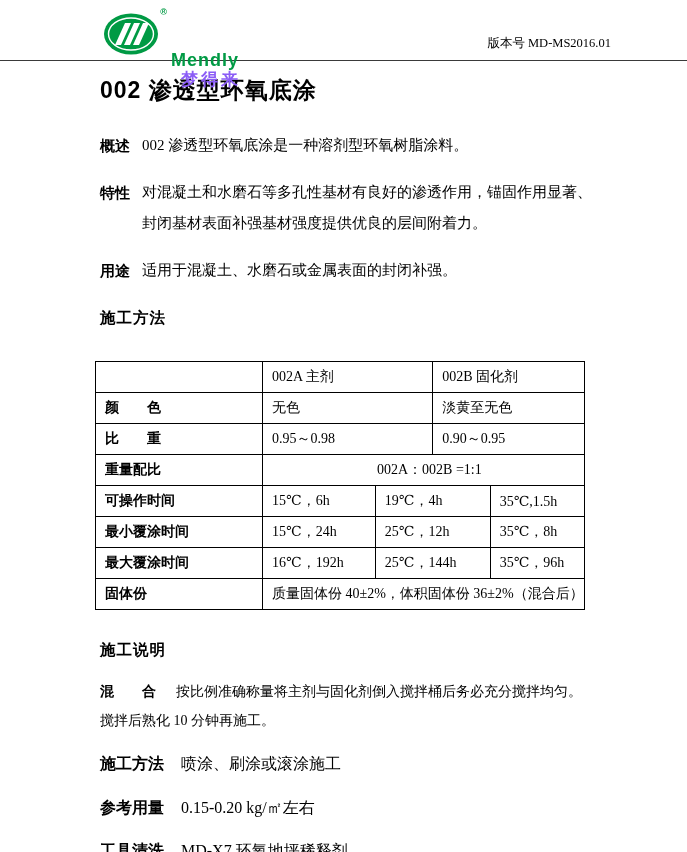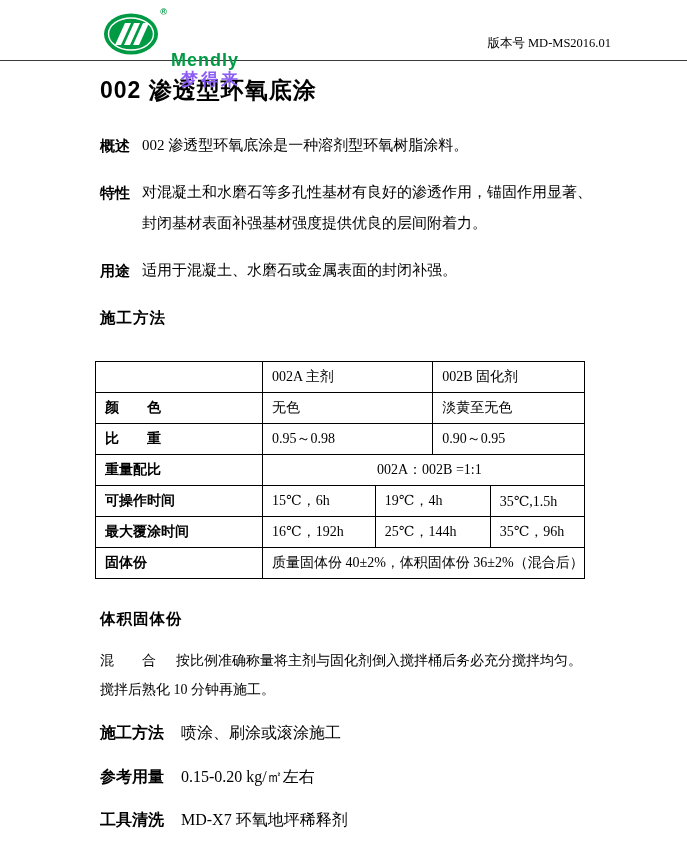--- a/index.html
+++ b/index.html
@@ -84,21 +84,21 @@
   .crow{display:flex;font-size:16px;line-height:28.5px;margin-top:15px;}
   .crow .clbl{
     flex:0 0 81px;
     font-family:"Liberation Sans","DejaVu Sans",sans-serif;
     font-weight:bold;white-space:nowrap;
   }
   .crow .ctxt{flex:1;max-width:410px;}
   .mixblock{font-size:14px;line-height:28.5px;margin-top:16px;}
   .mixblock .mlbl{
     font-family:"Liberation Sans","DejaVu Sans",sans-serif;
-    font-weight:normal;margin-right:20px;
+    font-weight:bold;margin-right:20px;
   }
 </style>
 </head>
 <body>
 
 <div class="page">
 
   <div class="hdr">
     <div class="brand">
       <div class="mark">
@@ -170,34 +170,40 @@
           <td class="rowlbl">重量配比</td>
           <td colspan="4" class="center">002A：002B =1:1</td>
         </tr>
         <tr>
           <td class="rowlbl">可操作时间</td>
           <td>15℃，6h</td>
           <td colspan="2">19℃，4h</td>
           <td>35℃,1.5h</td>
         </tr>
         <tr>
+          <td class="rowlbl">最小覆涂时间</td>
+          <td>15℃，24h</td>
+          <td colspan="2">25℃，12h</td>
+          <td>35℃，8h</td>
+        </tr>
+        <tr>
           <td class="rowlbl">最大覆涂时间</td>
           <td>16℃，192h</td>
           <td colspan="2">25℃，144h</td>
           <td>35℃，96h</td>
         </tr>
         <tr>
           <td class="rowlbl">固体份</td>
           <td colspan="4">质量固体份 40±2%，体积固体份 36±2%（混合后）</td>
         </tr>
       </tbody>
     </table>
 
     <div class="consec">
-      <h2 class="sec" style="margin-top:0;">体积固体份</h2>
+      <h2 class="sec" style="margin-top:0;">施工说明</h2>
 
       <div class="mixblock">
         <div>
           <span class="mlbl">混　　合</span><span>按比例准确称量将主剂与固化剂倒入搅拌桶后务必充分搅拌均匀。</span>
         </div>
         <div>搅拌后熟化 10 分钟再施工。</div>
       </div>
 
       <div class="crow">
         <span class="clbl">施工方法</span>

